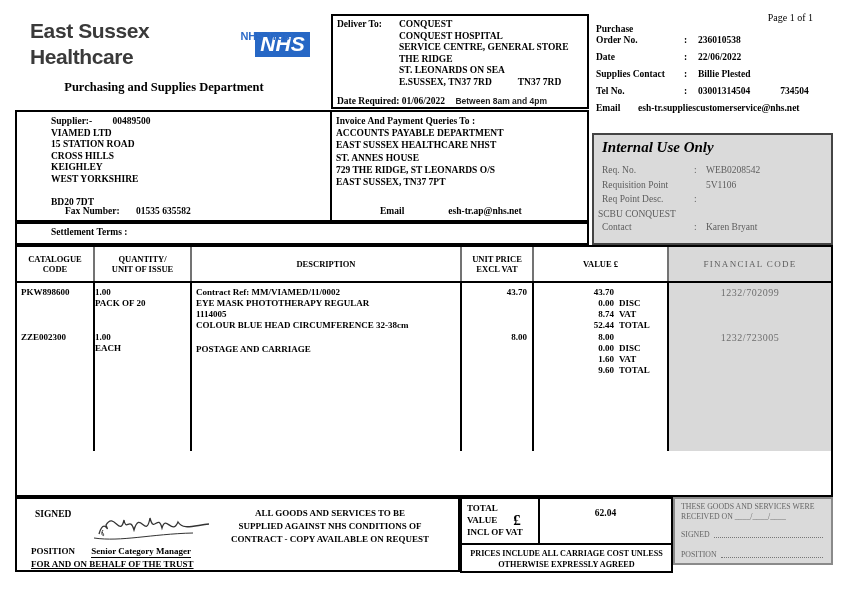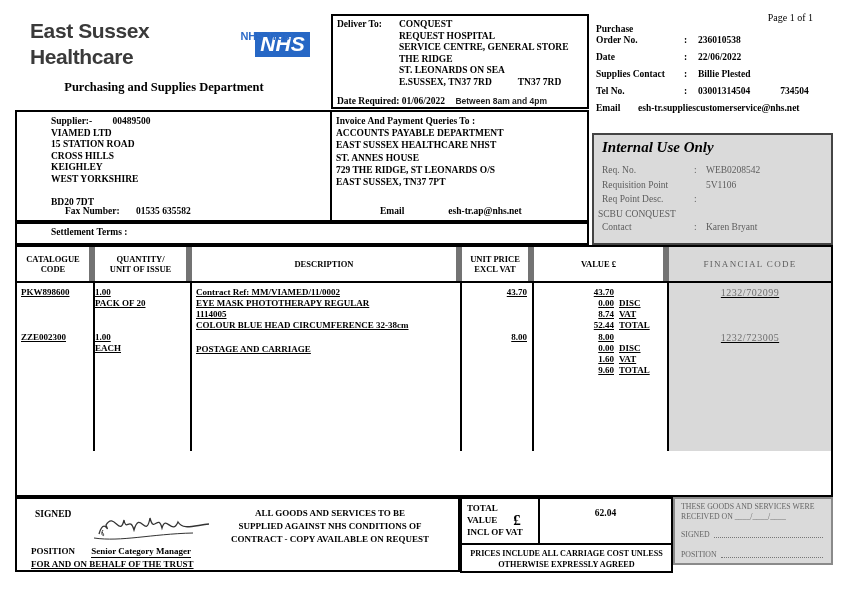--- a/index.html
+++ b/index.html
@@ -62,25 +62,25 @@
   .iu-wide{font-weight:normal;color:#5d5d5d;margin:1px 0 3px -4px;}
 
   .settlement-box{position:absolute;left:15px;top:222px;width:574px;height:23px;border:2px solid #000;
                   box-sizing:border-box;padding:3px 4px 0 34px;font-size:9.5px;}
 
   
   .po-table{position:absolute;left:15px;top:245px;width:818px;height:252px;border:2px solid #000;
             box-sizing:border-box;}
   .po-head{display:grid;grid-template-columns:78px 97px 270px 72px 135px 1fr;height:34px;
            border-bottom:2px solid #000;}
-  .hc{border-right:6px solid #737373;display:flex;flex-direction:column;align-items:center;
+  .hc{border-right:2px solid #737373;display:flex;flex-direction:column;align-items:center;
       justify-content:center;text-align:center;font-size:8.5px;line-height:10px;}
   .hc:last-child{border-right:none;}
   .hc-fin{background:#d9d9d9;color:#5d5d5d;font-weight:normal;letter-spacing:1.3px;font-size:9px;}
-  .po-body{display:grid;grid-template-columns:78px 97px 270px 72px 135px 1fr;height:168px;text-decoration:underline;}
+  .po-body{display:grid;grid-template-columns:78px 97px 270px 72px 135px 1fr;height:168px;}
   .col{border-right:2px solid #000;padding-top:4px;box-sizing:border-box;}
   .col:last-child{border-right:none;}
   .col-fin{background:#d9d9d9;}
   .slot{height:45px;}
   .cat-cell{padding-left:4px;font-size:9px;}
   .qty-cell{text-align:left;padding-right:4px;font-size:9px;line-height:10.5px;}
   .desc-cell{padding-left:4px;font-size:9px;line-height:11px;}
   .desc-lower{padding-top:12px;}
   .price-cell{text-align:right;padding-right:5px;font-size:9px;}
   .val-cell{font-size:9px;line-height:11px;}
@@ -130,21 +130,21 @@
     </div>
   </div>
   <div class="org-sub">NHS Trust</div>
   <div class="dept-title">Purchasing and Supplies Department</div>
 
   <div class="deliver-box">
     <div class="deliver-flex">
       <div class="deliver-label">Deliver To:</div>
       <div class="deliver-lines">
         <div>CONQUEST</div>
-        <div>REQUEST HOSPITAL</div>
+        <div>CONQUEST HOSPITAL</div>
         <div>SERVICE CENTRE,  GENERAL STORE</div>
         <div>THE RIDGE</div>
         <div>ST. LEONARDS ON SEA</div>
         <div class="pc-row">
           <span>E.SUSSEX, TN37 7RD</span>
           <span>TN37 7RD</span>
         </div>
       </div>
     </div>
     <div class="date-required">

